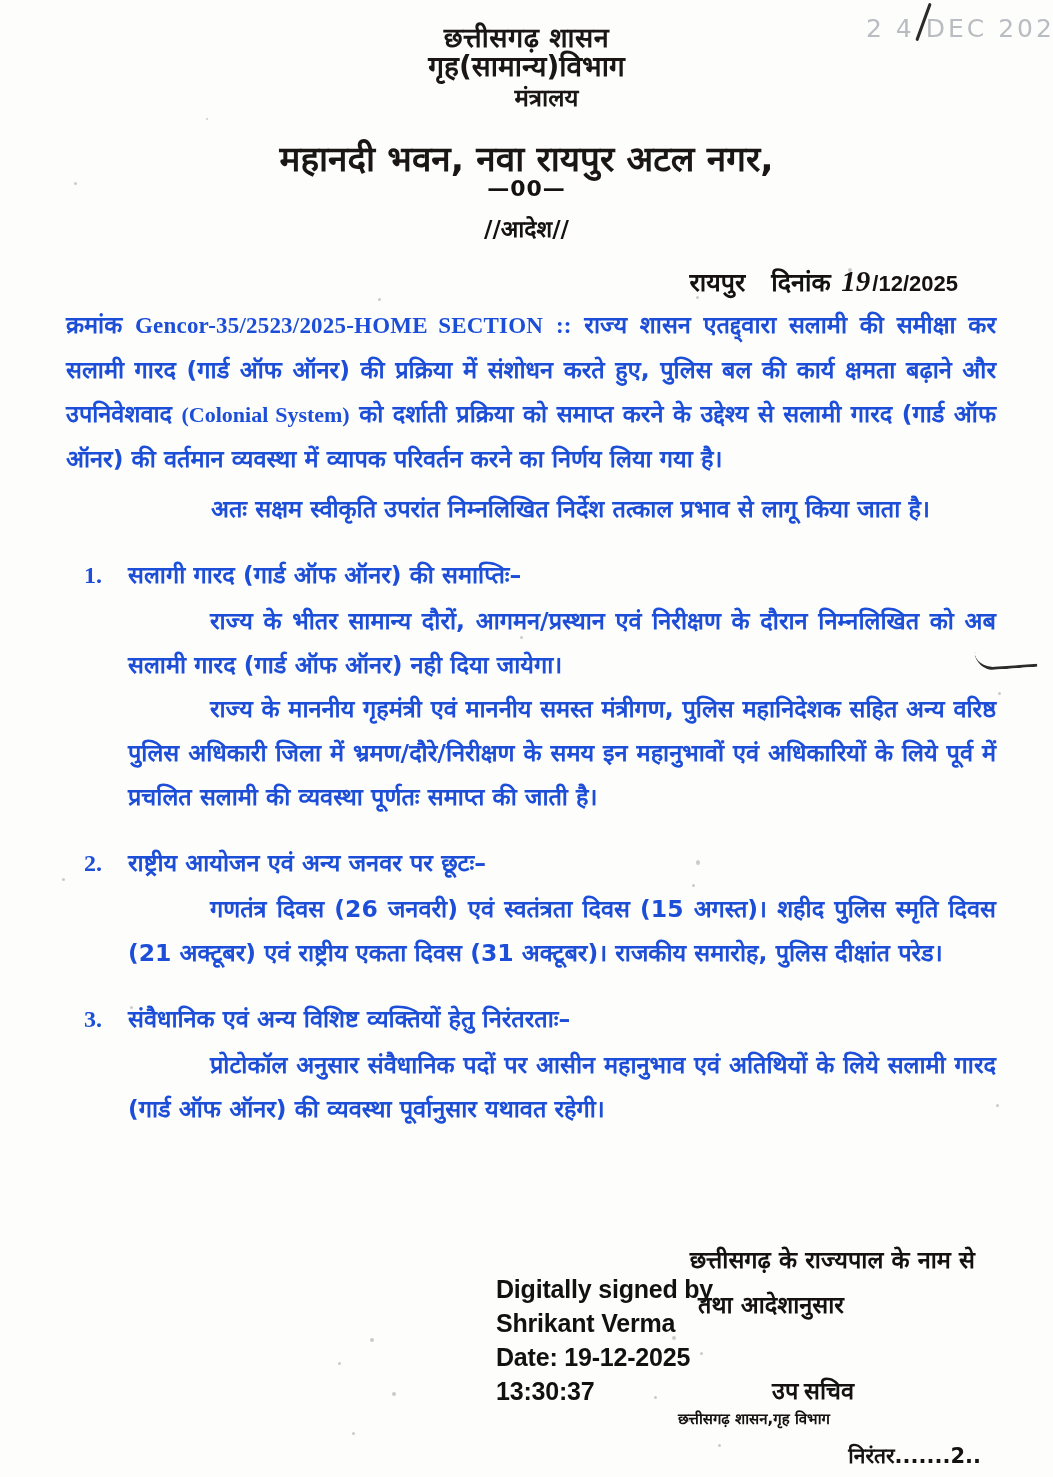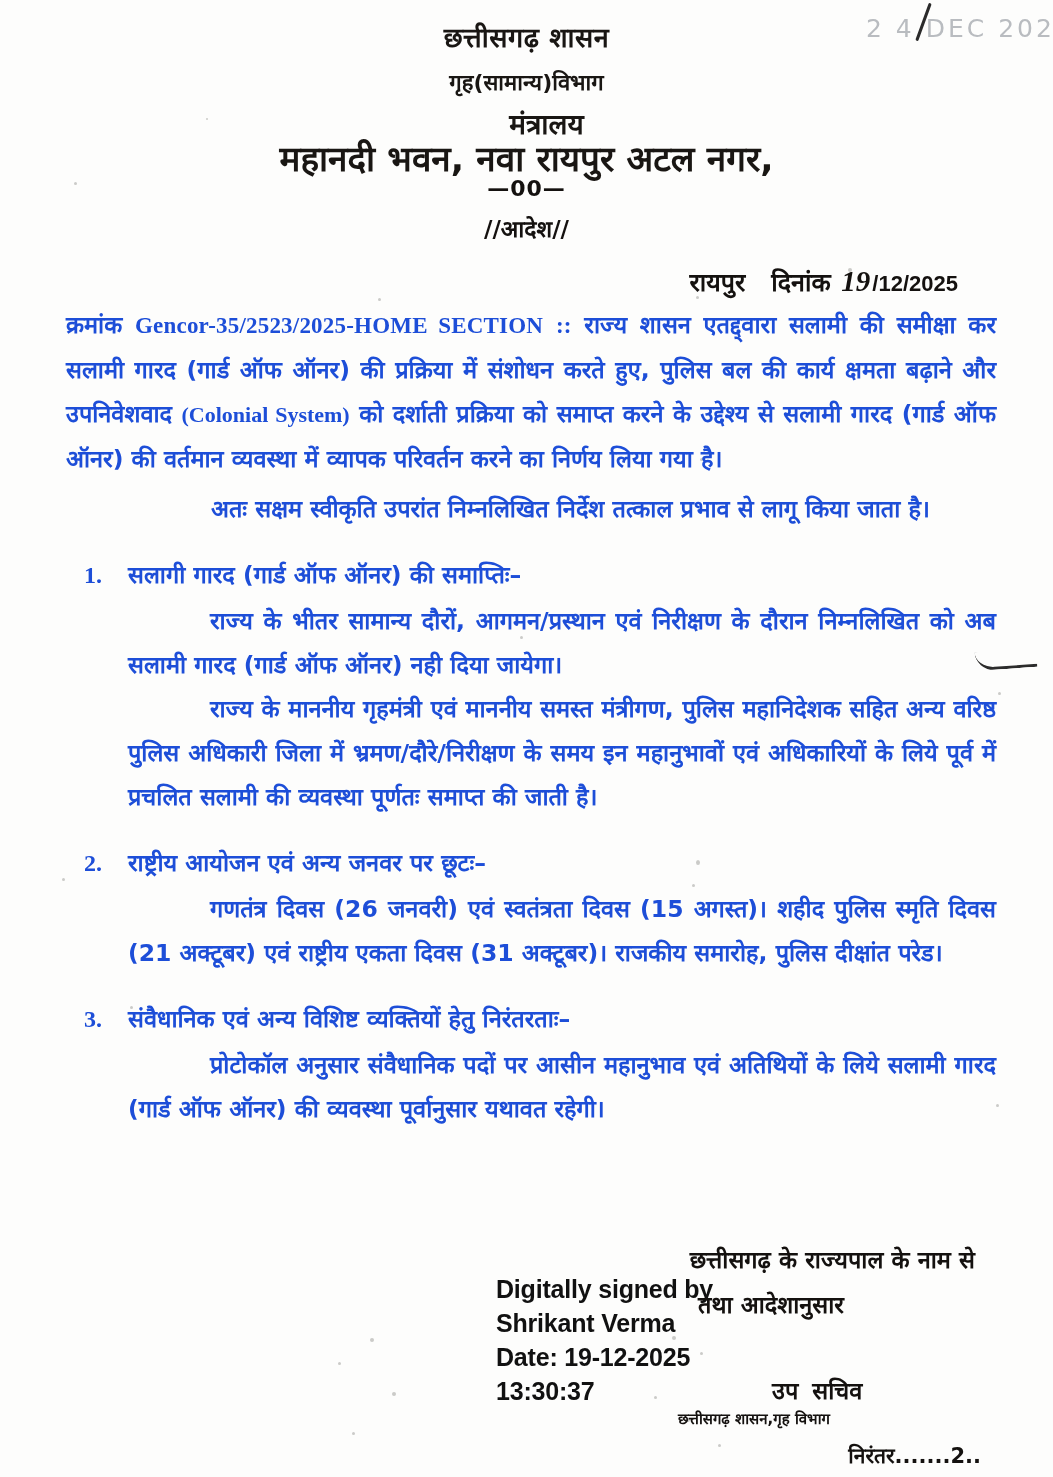--- a/index.html
+++ b/index.html
@@ -61,22 +61,22 @@
   .hdr {
     position: absolute;
     left: 0;
     right: 0;
     text-align: center;
     font-family: "DejaVu Sans", sans-serif;
     font-weight: 700;
     color: #191613;
   }
   .hdr-1 { top: 18px;  font-size: 27px; letter-spacing: 0.5px; }
-  .hdr-2 { top: 66px;  font-size: 22px; }
-  .hdr-3 { top: 104px;  font-size: 28px; margin-left: 40px; }
+  .hdr-2 { top: 46px;  font-size: 28px; }
+  .hdr-3 { top: 80px;  font-size: 24px; margin-left: 40px; }
   .hdr-4 { top: 134px; font-size: 35px; }
 
   .rule00 {
     position: absolute;
     top: 176px;
     left: 0; right: 0;
     text-align: center;
     font-family: "DejaVu Sans", sans-serif;
     font-size: 22px;
     font-weight: 700;
@@ -212,21 +212,21 @@
     left: 698px;
     font-family: "DejaVu Sans", sans-serif;
     font-size: 23.5px;
     font-weight: 700;
     white-space: nowrap;
   }
   .desig {
     position: absolute;
     top: 1374px;
     left: 772px;
-    font-family: Liberation Mono, monospace;
+    font-family: Liberation Serif, serif;
     font-size: 23.5px;
     font-weight: 700;
     white-space: nowrap;
   }
   .dept {
     position: absolute;
     top: 1408px;
     left: 678px;
     font-family: "DejaVu Sans", sans-serif;
     font-size: 15px;

